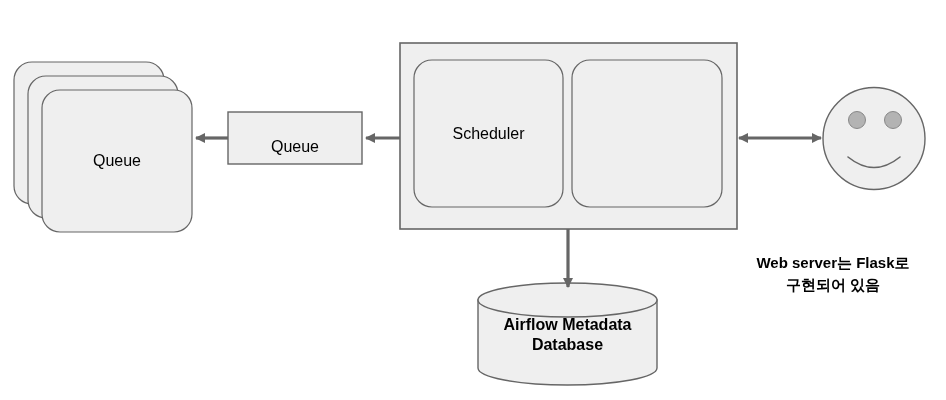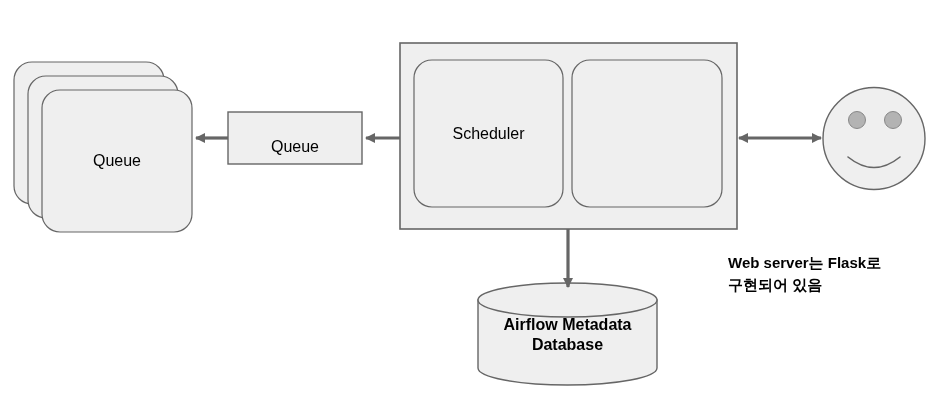--- a/index.html
+++ b/index.html
@@ -28,21 +28,21 @@
     text-align: center;
     color: #000000;
     font-family: "Liberation Sans", sans-serif;
     font-size: 16px;
     line-height: 1.25;
     white-space: pre-line;
     pointer-events: none;
   }
   .annotation {
     position: absolute;
-    text-align: left;
+    text-align: center;
     color: #000000;
     font-family: "Liberation Sans", sans-serif;
     font-size: 15px;
     font-weight: bold;
     line-height: 1.45;
     white-space: pre-line;
   }
 </style>
 </head>
 <body>

